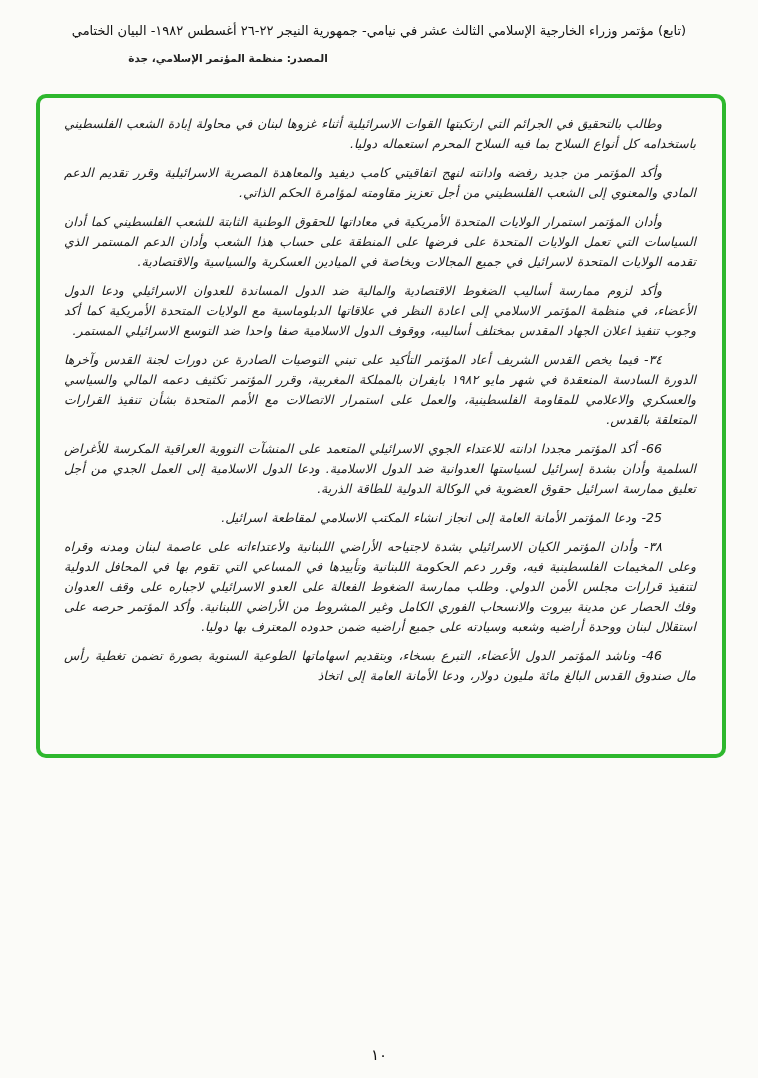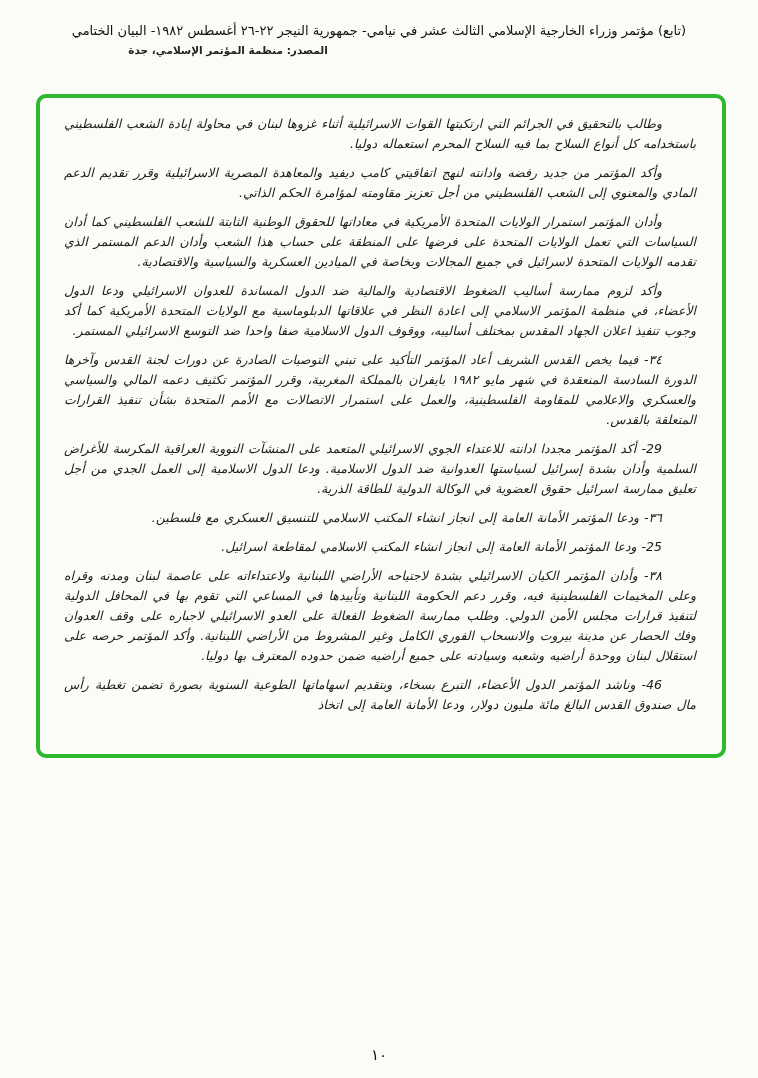--- a/index.html
+++ b/index.html
@@ -20,21 +20,21 @@
     font-weight:normal;
     color:#111;
     letter-spacing:0;
     line-height:1.35;
   }
   .hdr-source{
     direction:rtl;
     font-size:10.5px;
     font-weight:bold;
     color:#222;
-    margin-top:4px;
+    margin-top:12px;
     margin-right:57%;
     text-align:right;
     white-space:nowrap;
   }
   .frame{
     position:absolute;
     left:36px;
     top:94px;
     width:690px;
     height:664px;
@@ -76,21 +76,20 @@
   <div class="hdr-source">المصدر: منظمة المؤتمر الإسلامي، جدة</div>
 </div>
 
 <div class="frame" style="border-color: rgb(46, 184, 46);">
   <div class="body-text" id="paragraphs" style="color: rgb(28, 28, 28);">
       <p class="para">وطالب بالتحقيق في الجرائم التي ارتكبتها القوات الاسرائيلية أثناء غزوها لبنان في محاولة إبادة الشعب الفلسطيني باستخدامه كل أنواع السلاح بما فيه السلاح المحرم استعماله دوليا.</p>
       <p class="para">وأكد المؤتمر من جديد رفضه وادانته لنهج اتفاقيتي كامب ديفيد والمعاهدة المصرية الاسرائيلية وقرر تقديم الدعم المادي والمعنوي إلى الشعب الفلسطيني من أجل تعزيز مقاومته لمؤامرة الحكم الذاتي.</p>
       <p class="para">وأدان المؤتمر استمرار الولايات المتحدة الأمريكية في معاداتها للحقوق الوطنية الثابتة للشعب الفلسطيني كما أدان السياسات التي تعمل الولايات المتحدة على فرضها على المنطقة على حساب هذا الشعب وأدان الدعم المستمر الذي تقدمه الولايات المتحدة لاسرائيل في جميع المجالات وبخاصة في الميادين العسكرية والسياسية والاقتصادية.</p>
       <p class="para">وأكد لزوم ممارسة أساليب الضغوط الاقتصادية والمالية ضد الدول المساندة للعدوان الاسرائيلي ودعا الدول الأعضاء، في منظمة المؤتمر الاسلامي إلى اعادة النظر في علاقاتها الدبلوماسية مع الولايات المتحدة الأمريكية كما أكد وجوب تنفيذ اعلان الجهاد المقدس بمختلف أساليبه، ووقوف الدول الاسلامية صفا واحدا ضد التوسع الاسرائيلي المستمر.</p>
       <p class="para">٣٤- فيما يخص القدس الشريف أعاد المؤتمر التأكيد على تبني التوصيات الصادرة عن دورات لجنة القدس وآخرها الدورة السادسة المنعقدة في شهر مايو ١٩٨٢ بايفران بالمملكة المغربية، وقرر المؤتمر تكثيف دعمه المالي والسياسي والعسكري والاعلامي للمقاومة الفلسطينية، والعمل على استمرار الاتصالات مع الأمم المتحدة بشأن تنفيذ القرارات المتعلقة بالقدس.</p>
-      <p class="para">29- أكد المؤتمر مجددا ادانته للاعتداء الجوي الاسرائيلي المتعمد على المنشآت النووية العراقية المكرسة للأغراض السلمية وأدان بشدة إسرائيل لسياستها العدوانية ضد الدول الاسلامية. ودعا الدول الاسلامية إلى العمل الجدي من أجل تعليق ممارسة اسرائيل حقوق العضوية في الوكالة الدولية للطاقة الذرية.</p>
-      <p class="para">٣٦- ودعا المؤتمر الأمانة العامة إلى انجاز انشاء المكتب الاسلامي للتنسيق العسكري مع فلسطين.</p>
+      <p class="para">66- أكد المؤتمر مجددا ادانته للاعتداء الجوي الاسرائيلي المتعمد على المنشآت النووية العراقية المكرسة للأغراض السلمية وأدان بشدة إسرائيل لسياستها العدوانية ضد الدول الاسلامية. ودعا الدول الاسلامية إلى العمل الجدي من أجل تعليق ممارسة اسرائيل حقوق العضوية في الوكالة الدولية للطاقة الذرية.</p>
       <p class="para">25- ودعا المؤتمر الأمانة العامة إلى انجاز انشاء المكتب الاسلامي لمقاطعة اسرائيل.</p>
       <p class="para">٣٨- وأدان المؤتمر الكيان الاسرائيلي بشدة لاجتياحه الأراضي اللبنانية ولاعتداءاته على عاصمة لبنان ومدنه وقراه وعلى المخيمات الفلسطينية فيه، وقرر دعم الحكومة اللبنانية وتأييدها في المساعي التي تقوم بها في المحافل الدولية لتنفيذ قرارات مجلس الأمن الدولي. وطلب ممارسة الضغوط الفعالة على العدو الاسرائيلي لاجباره على وقف العدوان وفك الحصار عن مدينة بيروت والانسحاب الفوري الكامل وغير المشروط من الأراضي اللبنانية. وأكد المؤتمر حرصه على استقلال لبنان ووحدة أراضيه وشعبه وسيادته على جميع أراضيه ضمن حدوده المعترف بها دوليا.</p>
       <p class="para">46- وناشد المؤتمر الدول الأعضاء، التبرع بسخاء، وبتقديم اسهاماتها الطوعية السنوية بصورة تضمن تغطية رأس مال صندوق القدس البالغ مائة مليون دولار، ودعا الأمانة العامة إلى اتخاذ</p>
     </div>
 </div>
 
 <div class="page-number">١٠</div>
 
 </body></html>

